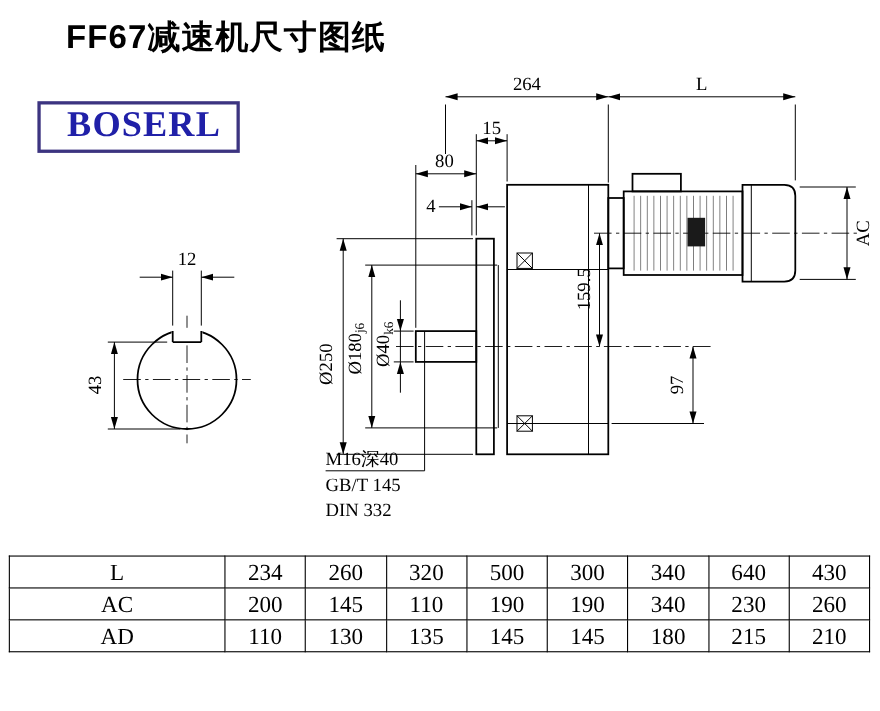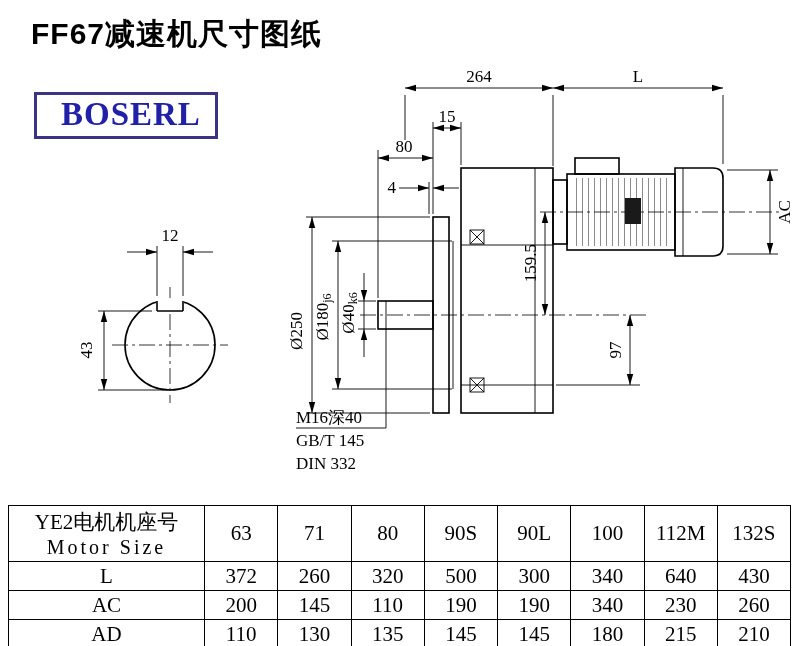--- a/index.html
+++ b/index.html
@@ -1,21 +1,21 @@
 <!DOCTYPE html>
 <html><head>
 <meta charset="utf-8">
 <style>
   html,body { margin:0; padding:0; }
   body {
     width:800px; height:646px; position:relative; background:#ffffff;
     font-family:"Liberation Sans", sans-serif; color:#000; overflow:hidden;
   }
   .title {
-    position:absolute; left:31px; top:14px;
+    position:absolute; left:60px; top:14px;
     font-size:30px; font-weight:bold; letter-spacing:1px;
     font-family:"Liberation Sans", sans-serif;
   }
   .brand {
     position:absolute; left:34px; top:92px;
     border:3px solid #3c3480; background:#fff; padding:1px 14px 3px 14px;
   }
   .brand span {
     font-family:"Liberation Serif", serif; font-size:33px; font-weight:bold;
     color:#2020a8; letter-spacing:1px;
@@ -183,37 +183,23 @@
     <col>
       <col>
       <col>
       <col>
       <col>
       <col>
       <col>
       <col>
   </colgroup>
   <tbody>
-      <tr class="hdr">
-    <th>
-      <div>YE2电机机座号</div>
-      <div class="en">Motor Size</div>
-    </th>
-    <th>63</th>
-    <th>71</th>
-    <th>80</th>
-    <th>90S</th>
-    <th>90L</th>
-    <th>100</th>
-    <th>112M</th>
-    <th>132S</th>
-  </tr>
   <tr>
     <td>L</td>
-    <td>372</td>
+    <td>234</td>
     <td>260</td>
     <td>320</td>
     <td>500</td>
     <td>300</td>
     <td>340</td>
     <td>640</td>
     <td>430</td>
   </tr>
   <tr>
     <td>AC</td>

